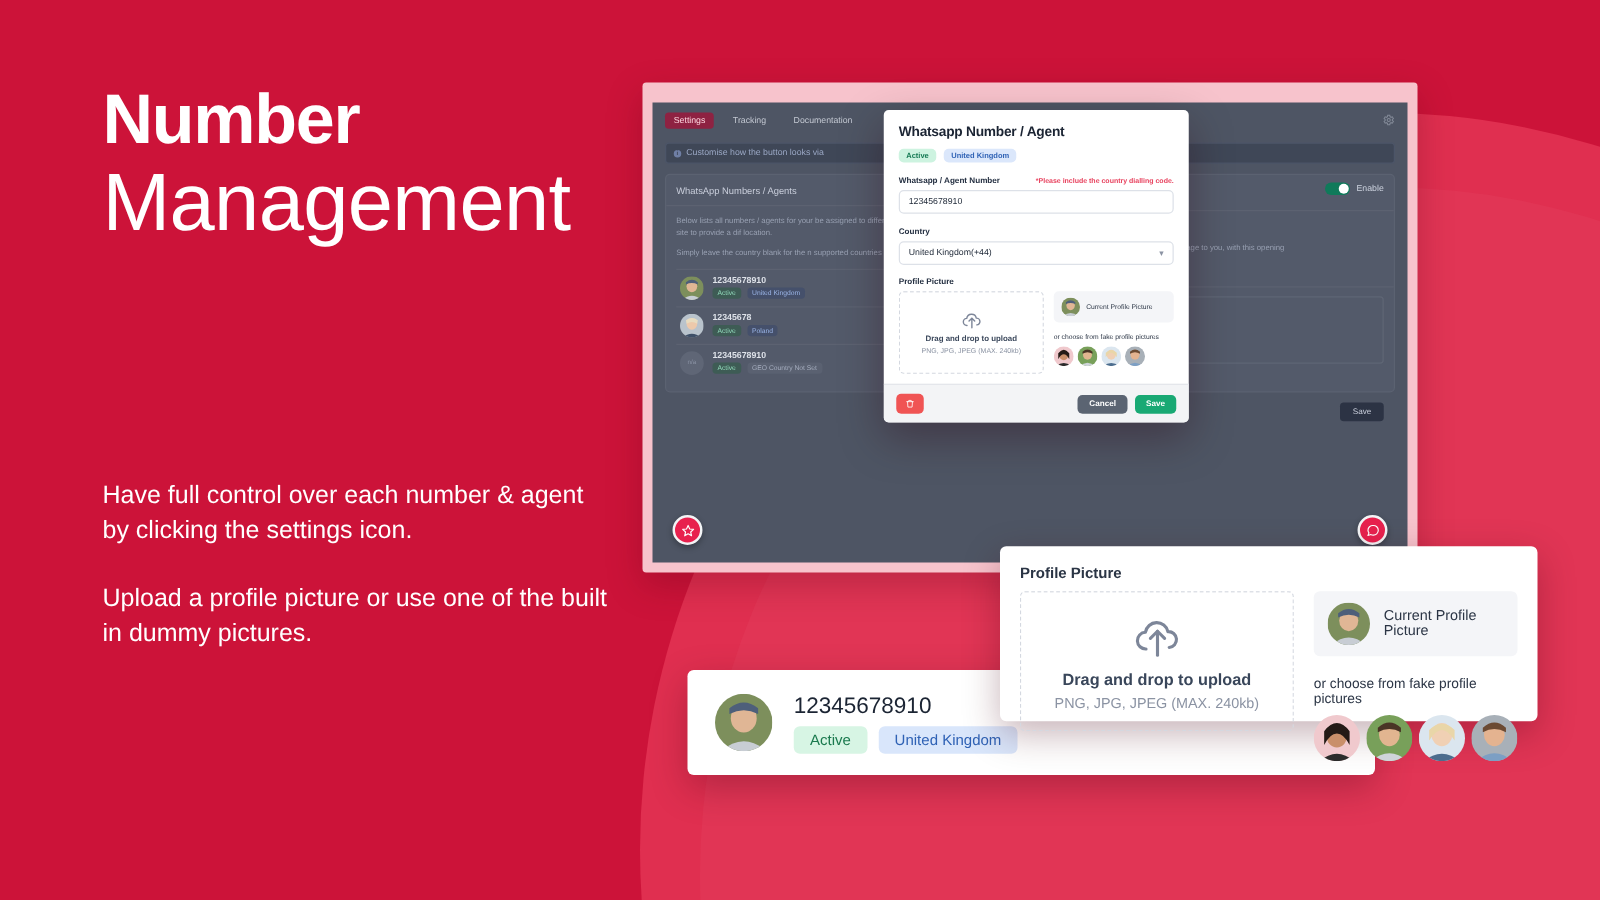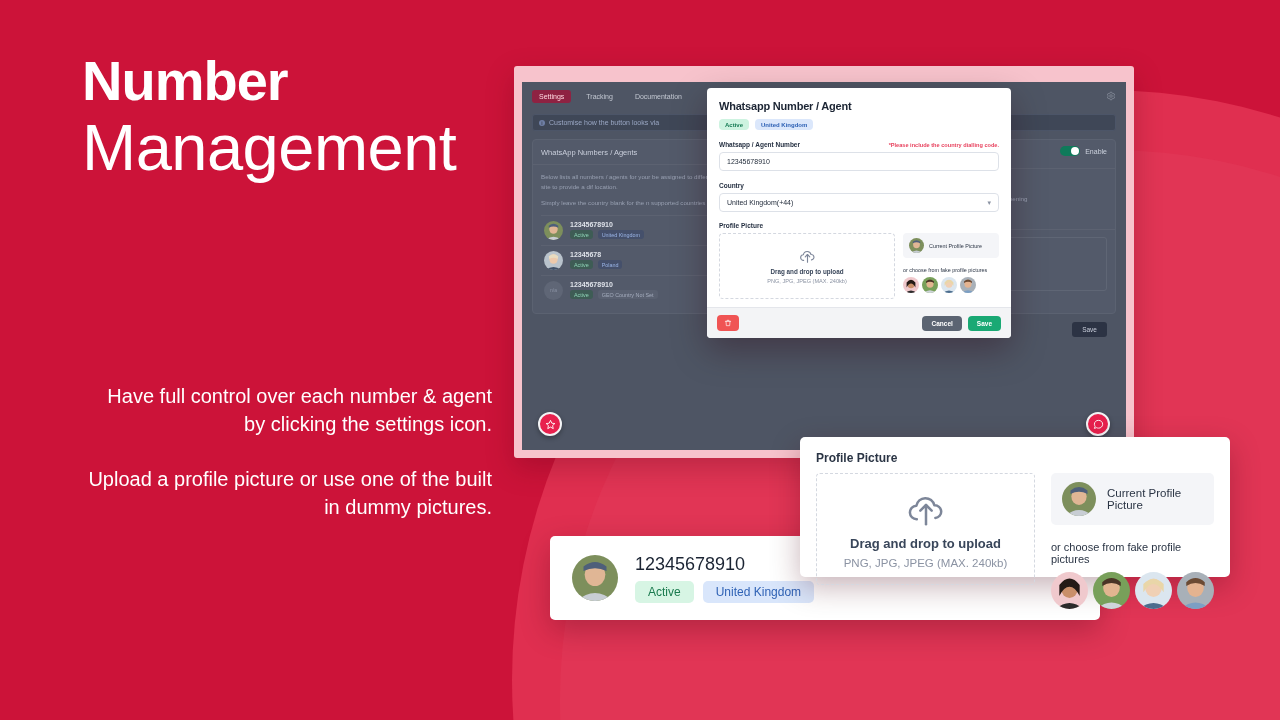--- a/index.html
+++ b/index.html
@@ -24,33 +24,33 @@
   .bg-circle2 {
     position: absolute;
     left: 560px; top: 150px;
     width: 1100px; height: 1100px;
     border-radius: 50%;
     background: #e23a59;
     opacity: .55;
   }
 
   
-  .copy { position: absolute; left: 82px; top: 52px; width: 420px; z-index: 5; }
+  .copy { position: absolute; left: 82px; top: 66px; width: 420px; z-index: 5; }
   .headline-bold {
     font-size: 56px; font-weight: 700; color: #ffffff;
     letter-spacing: -1px; line-height: 1.04;
   }
   .headline-light {
     font-size: 65px; font-weight: 300; color: #ffffff;
     letter-spacing: -0.5px; line-height: 1.1; margin-top: 2px;
   }
   .body-copy { position: absolute; left: 82px; top: 382px; width: 410px; z-index: 5; }
   .body-para {
     font-size: 20px; color: #ffffff; line-height: 1.42;
-    font-weight: 400; margin-bottom: 26px; text-align: right;
+    font-weight: 400; margin-bottom: 26px;
   }
   .body-para:last-child { margin-bottom: 0; }
 
   
   .app-frame {
     position: absolute; left: 514px; top: 66px;
     width: 620px; height: 392px;
     background: #f7c3cc;
     padding: 16px 8px 8px 8px;
     border-radius: 3px;
@@ -151,21 +151,21 @@
     background: #e8214e; border: 2px solid #f3f4f6;
     display: flex; align-items: center; justify-content: center;
     box-shadow: 0 2px 5px rgba(0,0,0,.3);
   }
   .fab-left { left: 16px; bottom: 14px; }
   .fab-right { right: 16px; bottom: 14px; }
 
   
   .modal {
     position: absolute; left: 707px; top: 88px;
-    width: 304px;
+    width: 244px;
     background: #ffffff;
     border-radius: 4px;
     box-shadow: 0 12px 34px rgba(40,0,15,.35);
     z-index: 12;
     overflow: hidden;
   }
   .modal-body { padding: 12px 12px 8px 12px; }
   .modal-title {
     font-size: 11px; font-weight: 700; color: #1b2433;
     letter-spacing: -0.2px;

